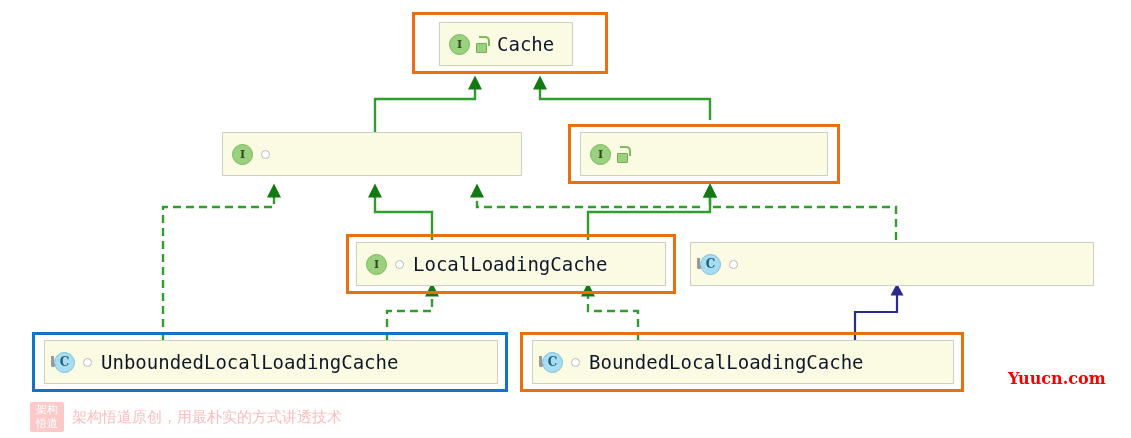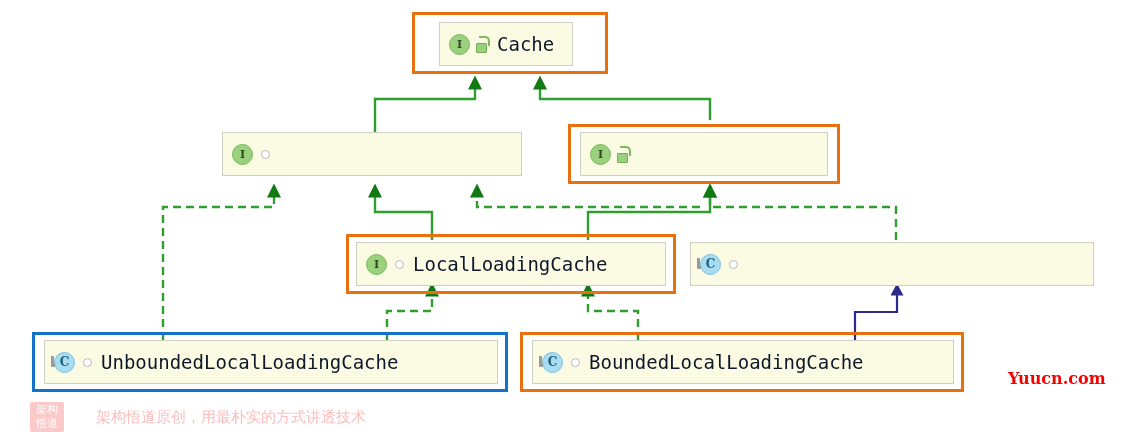--- a/index.html
+++ b/index.html
@@ -74,21 +74,21 @@
   
   #wm{position:absolute;left:30px;top:402px;display:flex;align-items:center;}
   #wm-badge{
     width:34px;height:30px;background:#fbc9c9;color:#ffffff;
     font-family:"DejaVu Sans","Liberation Sans",sans-serif;
     font-size:11px;line-height:14px;text-align:center;
     display:flex;flex-direction:column;justify-content:center;
     border-radius:2px;letter-spacing:0;
   }
   #wm-text{
-    margin-left:32px;color:#fbbdbd;font-size:15px;
+    margin-left:8px;color:#fbbdbd;font-size:15px;
     font-family:"DejaVu Sans","Liberation Sans",sans-serif;
     white-space:nowrap;
   }
   #brand{
     position:absolute;left:1008px;top:369px;color:#f70000;
     font-family:"DejaVu Serif","Liberation Serif",serif;
     font-size:16px;font-weight:bold;white-space:nowrap;
   }
 </style>
 </head>

